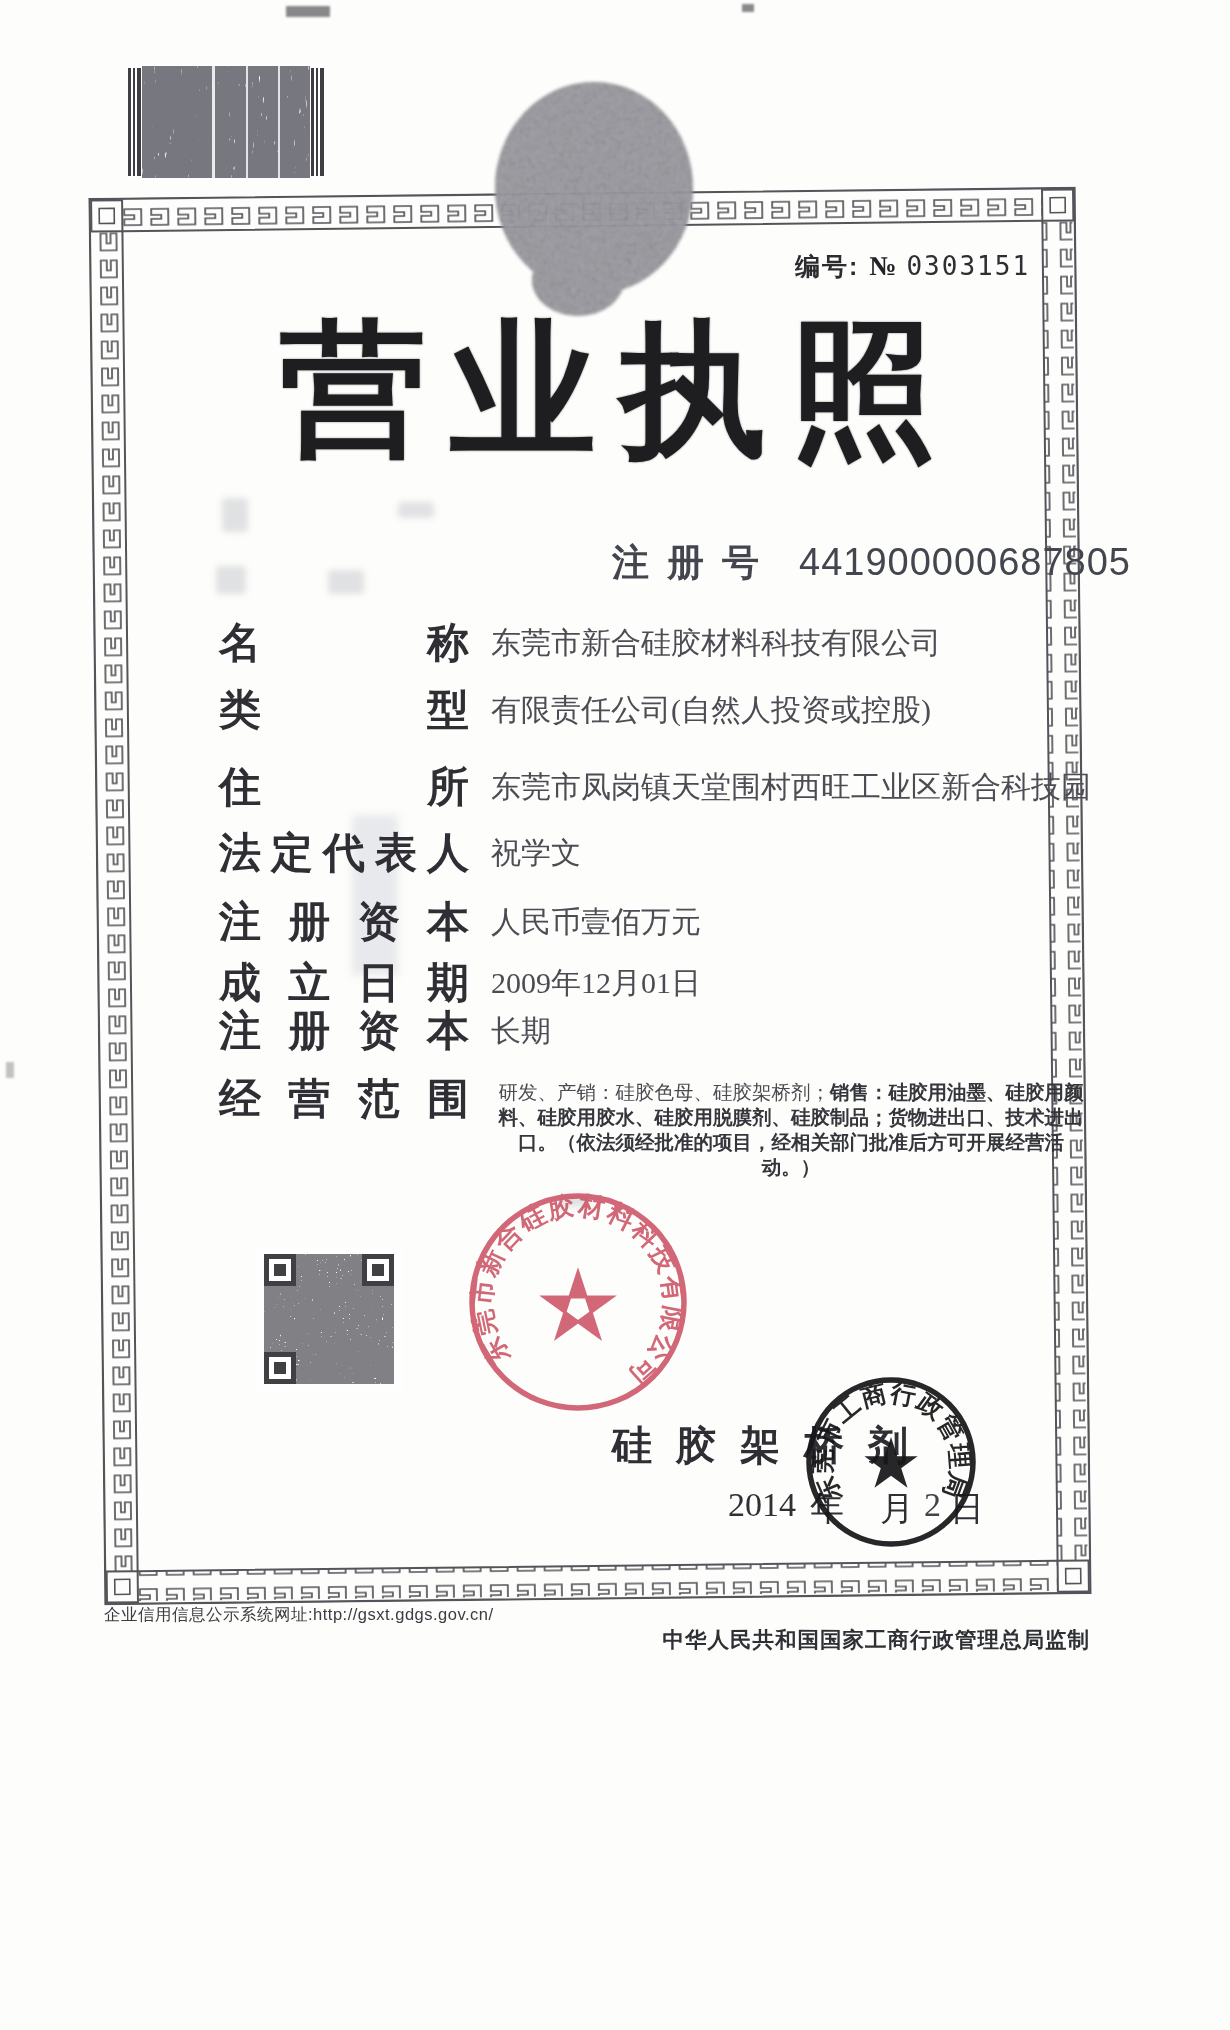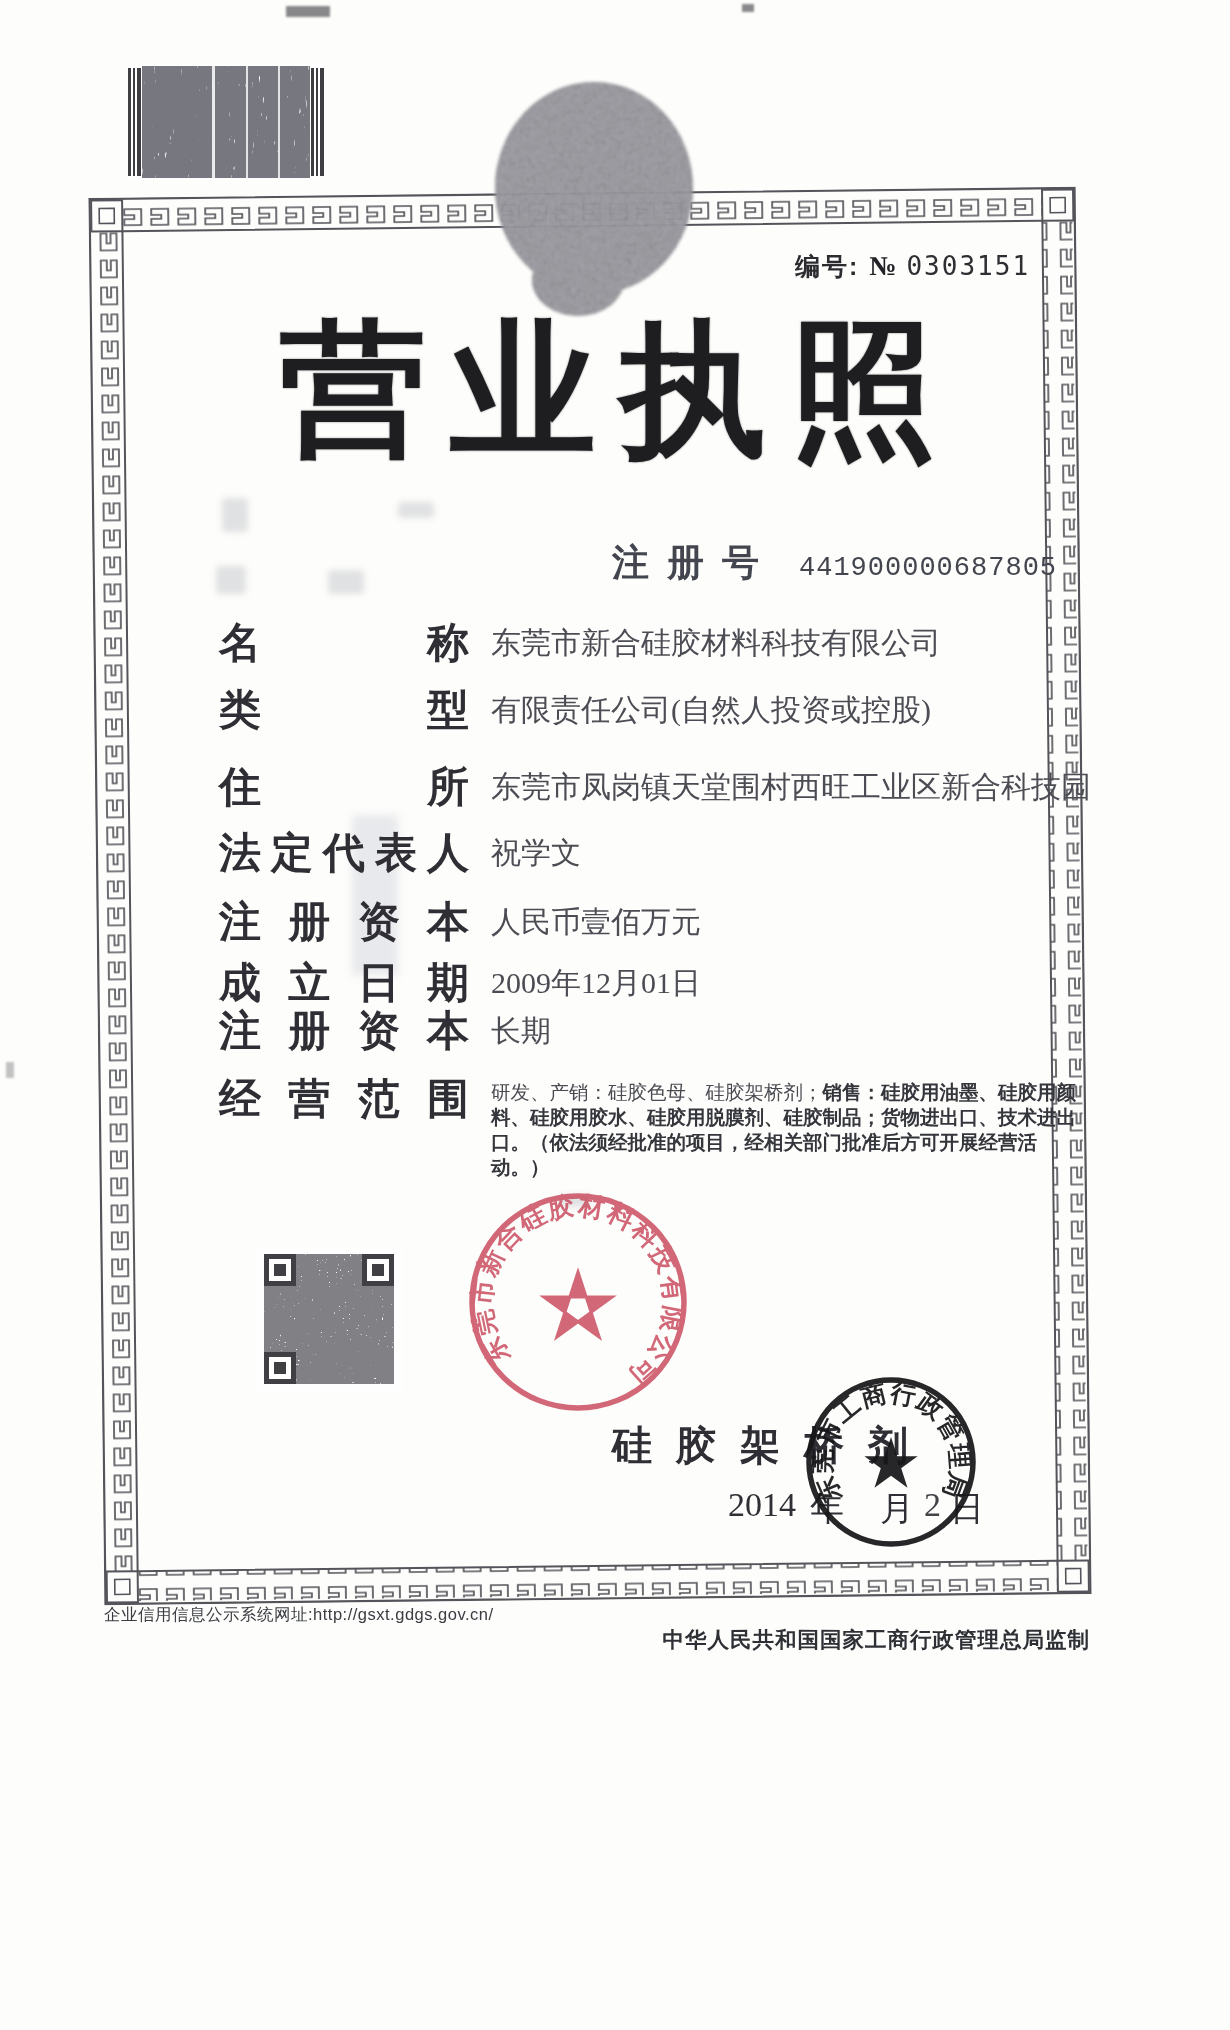--- a/index.html
+++ b/index.html
@@ -21,35 +21,35 @@
   .serial-no-sign{font-size:27px;font-weight:900;color:#232327;font-family:"Liberation Serif",serif;}
   .serial-number{font-size:26px;color:#2e2e33;letter-spacing:2px;font-family:"DejaVu Sans Mono",monospace;}
   .title{
     left:240px;top:308px;width:760px;text-align:center;
     font-size:146px;line-height:1.12;font-weight:900;color:#1e1e21;
     letter-spacing:24px;margin-right:-24px;z-index:2;
     text-shadow:0 0 2px rgba(30,30,33,.6);
   }
   .regno-row{left:612px;top:538px;display:flex;align-items:baseline;z-index:2;}
   .regno-label{font-size:37px;font-weight:700;color:#44464f;letter-spacing:18px;}
-  .regno-number{font-size:27px;color:#44464f;margin-left:22px;font-family:Liberation Mono, monospace;letter-spacing:1px;}
+  .regno-number{font-size:38px;color:#44464f;margin-left:22px;font-family:Liberation Sans, sans-serif;letter-spacing:1px;}
   
   .row{position:absolute;left:208px;display:flex;align-items:center;z-index:2;}
   .row .lbl{
     display:block;width:250px;font-size:42px;font-weight:700;color:#2e2e34;
     text-align:justify;text-align-last:justify;line-height:1.1;margin-left:11px;
   }
   .row .val{
     margin-left:22px;font-size:30px;color:#4c4d54;white-space:nowrap;
     font-family:"Liberation Serif","DejaVu Serif",serif;
   }
   .row.scope{align-items:flex-start;}
   .row.scope .val{
     white-space:normal;width:600px;font-size:19.5px;line-height:25px;
-    margin-top:4px;color:#4a4b52;
+    margin-top:4px;color:#4a4b52;text-align:center;
   }
   .row.scope .val .bold{font-weight:700;color:#35363c;}
   
   .registrar{left:612px;top:1418px;font-size:40px;font-weight:700;color:#2e2e34;letter-spacing:24px;z-index:2;}
   .date-row{left:728px;top:1486px;z-index:2;font-family:"Liberation Serif",serif;color:#2f2f35;font-size:34px;}
   .date-row span{position:absolute;top:0;white-space:nowrap;}
   .d-year{left:0;}
   .d-ynit{left:82px;}
   .d-munit{left:152px;}
   .d-day{left:196px;opacity:.9;}

